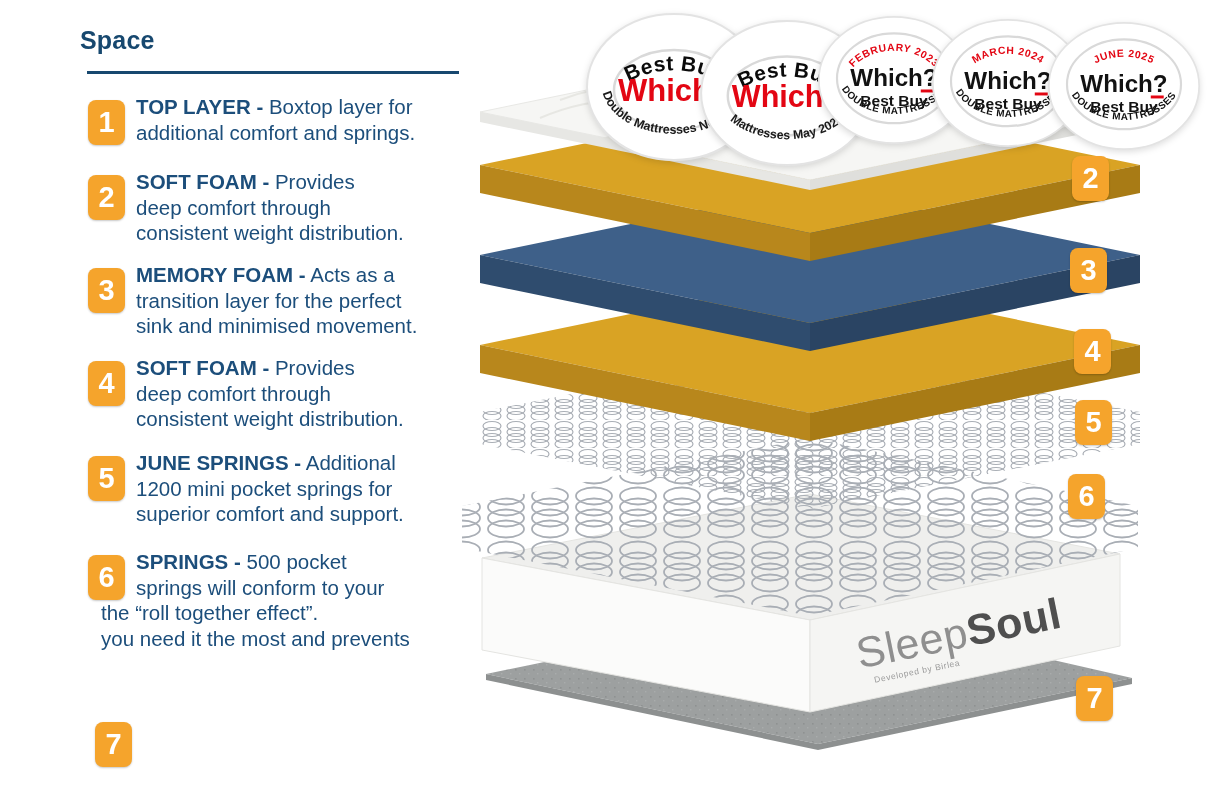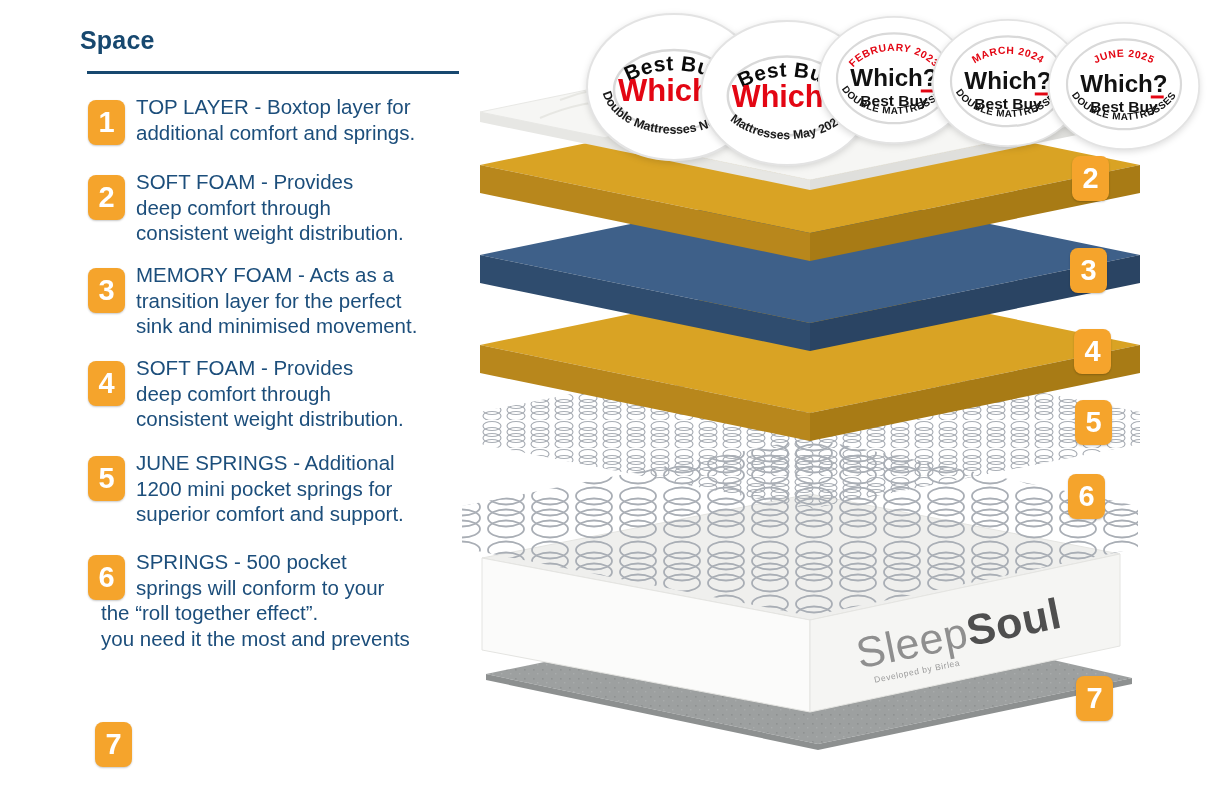--- a/index.html
+++ b/index.html
@@ -8,21 +8,21 @@
   
   .panel-title{position:absolute;left:80px;top:26px;font-size:25px;font-weight:bold;
                color:#17486F;letter-spacing:.2px;}
   .title-rule{position:absolute;left:87px;top:71px;width:372px;height:3px;background:#17486F;}
   .item{position:absolute;display:flex;gap:11px;color:#1C4E7B;}
   .chip{width:37px;height:45px;background:#F5A42C;border-radius:8px;color:#fff;
         font-weight:bold;font-size:29px;display:flex;align-items:center;justify-content:center;
         box-shadow:0 1px 2px rgba(0,0,0,.22);flex:0 0 auto;}
   .item .chip{margin-top:4px;}
   .itext{font-size:20.5px;line-height:25.5px;margin-top:-2px;}
-  .itext b{font-weight:normal;}
+  .itext b{font-weight:bold;}
   .first-line{white-space:nowrap;}
   .item6 .rest div:nth-child(n+2){margin-left:-35px;}
   
   #diagram{position:absolute;left:0;top:0;z-index:1;}
   .f-quilt-top{fill:#F6F6F4;stroke:#E8E8E5;stroke-width:1;}
   .f-quilt-l{fill:#E7E7E4;}.f-quilt-r{fill:#DFDFDC;}
   .quilt-line{fill:none;stroke:#E7E7E3;stroke-width:2;}
   .f-yellow-top{fill:#D9A324;}.f-yellow-l{fill:#B8871C;}.f-yellow-r{fill:#A87B15;}
   .f-blue-top{fill:#3E6089;}.f-blue-l{fill:#2F4C6E;}.f-blue-r{fill:#2A4463;}
   .springs{fill:none;stroke:#A9AEB5;}

